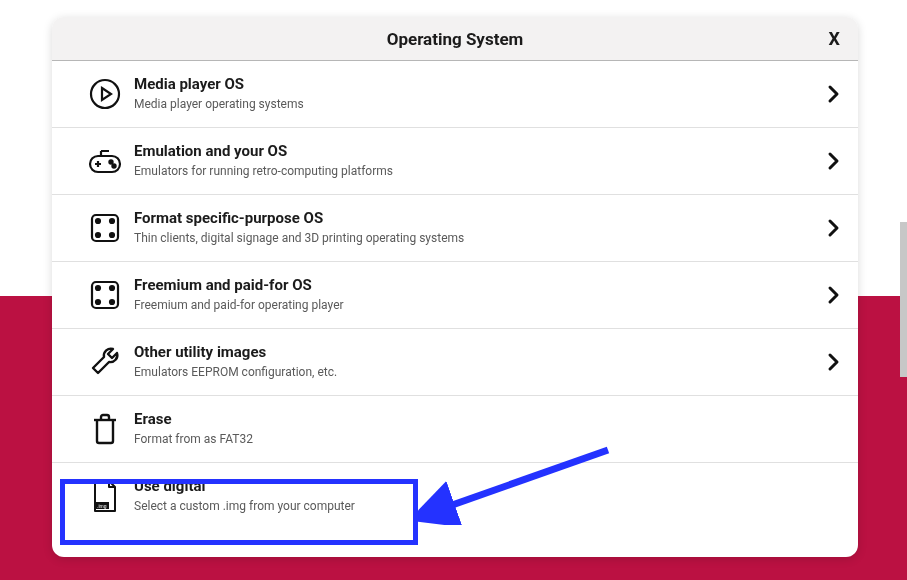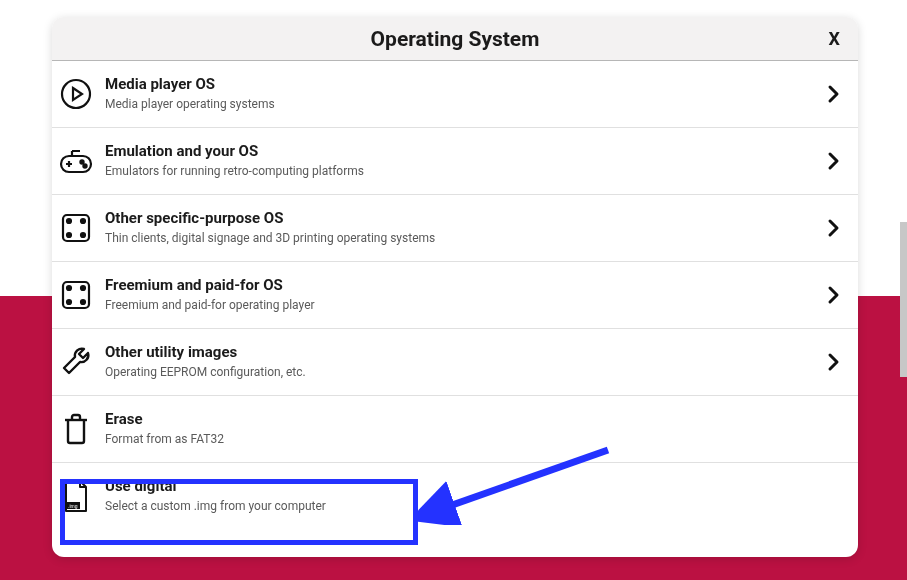--- a/index.html
+++ b/index.html
@@ -36,21 +36,21 @@
     background: #f3f2f2;
     height: 44px;
     position: relative;
     display: flex;
     align-items: center;
     justify-content: center;
     border-bottom: 1px solid #b6b6b6;
   }
   .modal-title {
     font-weight: 700;
-    font-size: 21px;
+    font-size: 17px;
     color: #1b1b1b;
   }
   .modal-close {
     position: absolute;
     right: 18px;
     top: 0;
     bottom: 0;
     display: flex;
     align-items: center;
     font-weight: 700;
@@ -59,21 +59,21 @@
     cursor: pointer;
   }
   .list {
     flex: 1;
     overflow-y: auto;
     position: relative;
   }
   .item {
     display: flex;
     align-items: center;
-    padding: 14px 18px 14px 3px;
+    padding: 14px 18px 14px 32px;
     border-bottom: 1px solid #e0e0e0;
     cursor: pointer;
   }
   .icon-cell {
     width: 42px;
     height: 38px;
     display: flex;
     align-items: center;
     justify-content: center;
     flex: 0 0 42px;
@@ -190,21 +190,21 @@
       <div class="icon-cell">
         <svg width="34" height="34" viewBox="0 0 34 34" fill="none" stroke="currentColor" stroke-width="2.2">
           <rect x="4" y="4" width="26" height="26" rx="4"></rect>
           <circle cx="10" cy="10" r="2" fill="currentColor"></circle>
           <circle cx="24" cy="10" r="2" fill="currentColor"></circle>
           <circle cx="10" cy="24" r="2" fill="currentColor"></circle>
           <circle cx="24" cy="24" r="2" fill="currentColor"></circle>
         </svg>
       </div>
       <div class="text-cell">
-        <div class="item-title">Other specific-purpose OS</div>
+        <div class="item-title">Format specific-purpose OS</div>
         <div class="item-sub">Thin clients, digital signage and 3D printing operating systems</div>
       </div>
       <div class="chev-cell">
         <svg width="14" height="20" viewBox="0 0 14 20" fill="none" stroke="currentColor" stroke-width="3" stroke-linecap="round" stroke-linejoin="round">
             <path d="M4 3 L11 10 L4 17"></path>
           </svg>
       </div>
     </div>
 
     <div class="item">
@@ -229,21 +229,21 @@
     </div>
 
     <div class="item">
       <div class="icon-cell">
         <svg width="34" height="34" viewBox="0 0 34 34" fill="none" stroke="currentColor" stroke-width="2.4" stroke-linecap="round" stroke-linejoin="round">
           <path d="M25 4 a7 7 0 0 0 -9 8 L5 23 l5 5 L21 17 a7 7 0 0 0 8 -9 l-5 5 -4 -4 z"></path>
         </svg>
       </div>
       <div class="text-cell">
         <div class="item-title">Other utility images</div>
-        <div class="item-sub">Operating EEPROM configuration, etc.</div>
+        <div class="item-sub">Emulators EEPROM configuration, etc.</div>
       </div>
       <div class="chev-cell">
         <svg width="14" height="20" viewBox="0 0 14 20" fill="none" stroke="currentColor" stroke-width="3" stroke-linecap="round" stroke-linejoin="round">
             <path d="M4 3 L11 10 L4 17"></path>
           </svg>
       </div>
     </div>
 
     <div class="item">
       <div class="icon-cell">

